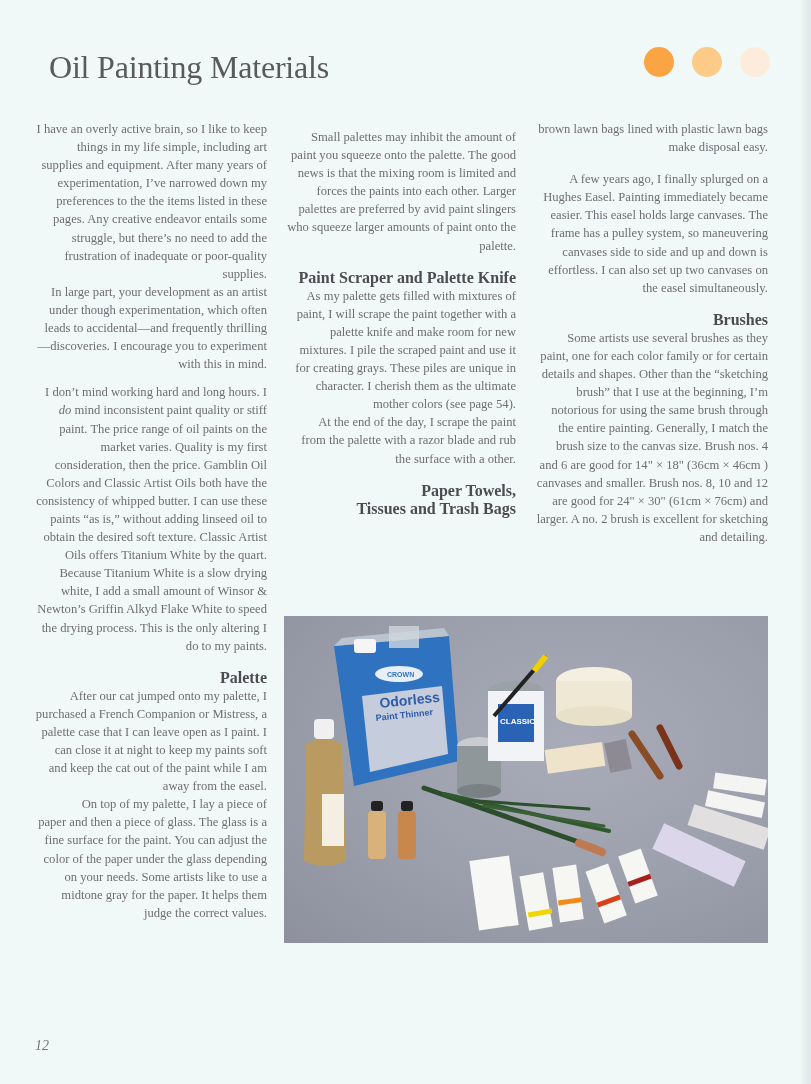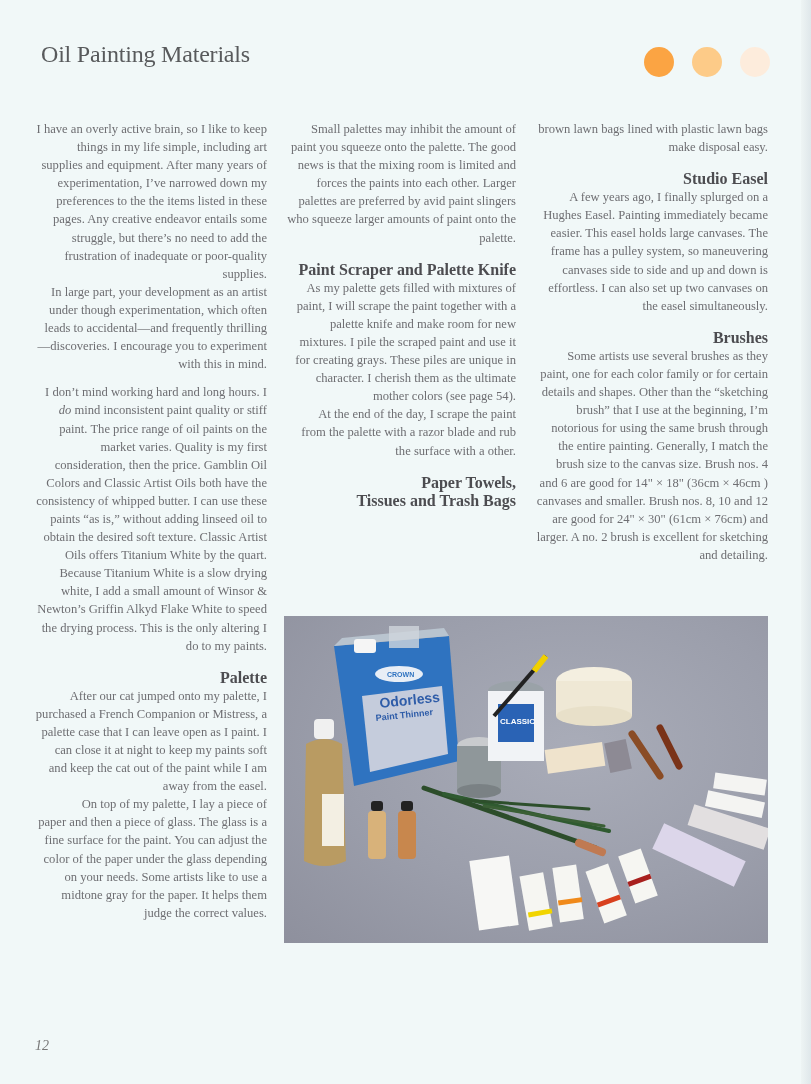--- a/index.html
+++ b/index.html
@@ -9,37 +9,37 @@
     font-family: "Liberation Serif", "DejaVu Serif", serif;
     color: #6e6e72;
     position: relative;
   }
   .page-edge {
     position: absolute; right: 0; top: 0; width: 10px; height: 1084px;
     background: linear-gradient(to right, #eef4f4, #dfe7ea);
   }
   .title {
     position: absolute; left: 37px; top: 37px;
-    font-size: 24px; color: #585a5c; font-weight: normal;
-    letter-spacing: -0.2px; margin: 4px;
+    font-size: 32px; color: #585a5c; font-weight: normal;
+    letter-spacing: -0.2px; margin: 12px;
   }
   .dots { position: absolute; left: 644px; top: 47px; display: flex; gap: 18px; }
   .dot { width: 30px; height: 30px; border-radius: 50%; }
   .col {
     position: absolute; width: 232px;
     font-size: 12.6px; line-height: 18.1px; text-align: right;
   }
   .col p { margin: 0; }
   .col p.indent { text-indent: 16px; }
   .col h2 {
     font-size: 16px; line-height: 18px; font-weight: bold; color: #4c4c50;
     margin: 0; font-family: "Liberation Serif", "DejaVu Serif", serif;
   }
   .col1 { left: 35px; top: 120px; }
-  .col2 { left: 284px; top: 120px; }
+  .col2 { left: 284px; top: 128px; }
   .col3 { left: 536px; top: 120px; }
   .gap-s { height: 10px; }
   .gap-m { height: 14px; }
   .page-number {
     position: absolute; left: 35px; top: 1038px;
     font-style: italic; font-size: 14px; color: #777;
   }
   .photo {
     position: absolute; left: 284px; top: 616px; width: 484px; height: 327px;
     background: radial-gradient(ellipse at 60% 40%, #a9acb8 0%, #9b9eab 55%, #8e909d 100%);
@@ -78,21 +78,20 @@
   <h2>Paint Scraper and Palette Knife</h2>
   <p>As my palette gets filled with mixtures of paint, I will scrape the paint together with a palette knife and make room for new mixtures. I pile the scraped paint and use it for creating grays. These piles are unique in character. I cherish them as the ultimate mother colors (see page 54).</p>
   <p class="indent">At the end of the day, I scrape the paint from the palette with a razor blade and rub the surface with a other.</p>
   <div class="gap-m"></div>
   <h2><span>Paper Towels,</span><br><span>Tissues and Trash Bags</span></h2>
 </div>
 
 <div class="col col3">
   <p>brown lawn bags lined with plastic lawn bags make disposal easy.</p>
   <div class="gap-m"></div>
-  <h2>Studio Easel</h2>
   <p>A few years ago, I finally splurged on a Hughes Easel. Painting immediately became easier. This easel holds large canvases. The frame has a pulley system, so maneuvering canvases side to side and up and down is effortless. I can also set up two canvases on the easel simultaneously.</p>
   <div class="gap-m"></div>
   <h2>Brushes</h2>
   <p>Some artists use several brushes as they paint, one for each color family or for certain details and shapes. Other than the “sketching brush” that I use at the beginning, I’m notorious for using the same brush through the entire painting. Generally, I match the brush size to the canvas size. Brush nos. 4 and 6 are good for 14" × 18" (36cm × 46cm ) canvases and smaller. Brush nos. 8, 10 and 12 are good for 24" × 30" (61cm × 76cm) and larger. A no. 2 brush is excellent for sketching and detailing.</p>
 </div>
 
 <div class="photo">
   <svg viewBox="0 0 484 327">
 
     <g>

